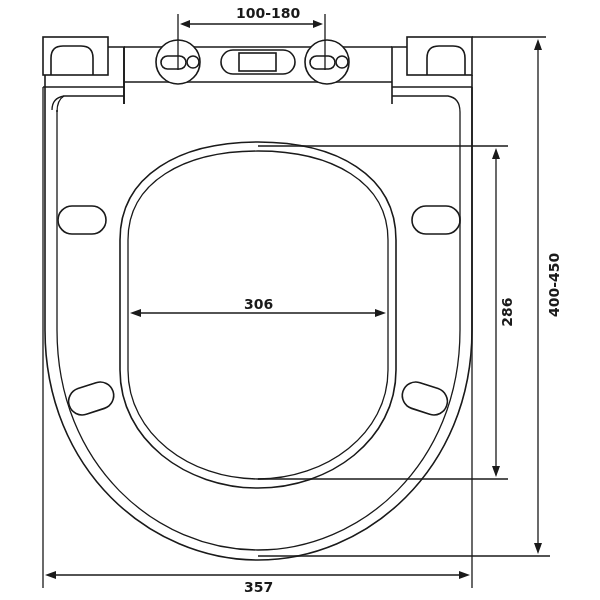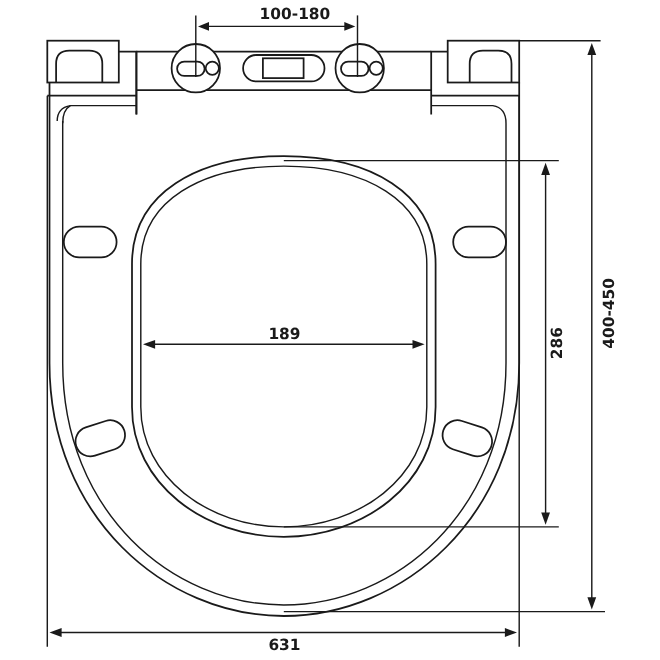--- a/index.html
+++ b/index.html
@@ -113,16 +113,16 @@
   <g>
     <line class="dim" x1="43" y1="87" x2="43" y2="588"></line>
     <line class="dim" x1="472" y1="87" x2="472" y2="588"></line>
     <line class="dim" x1="50" y1="575" x2="466" y2="575"></line>
     <polygon class="arrow" points="45,575 56,571 56,579"></polygon>
     <polygon class="arrow" points="470,575 459,571 459,579"></polygon>
   </g>
 </svg>
 
 <div class="lbl" style="left:236px; top:6px;">100-180</div>
-<div class="lbl" style="left:244px; top:297px;">189</div>
+<div class="lbl" style="left:244px; top:297px;">306</div>
 <div class="lbl vert" style="left:492px; top:305px; width:30px; text-align:center;">286</div>
 <div class="lbl vert" style="left:524px; top:280px; width:60px; text-align:center;">400-450</div>
-<div class="lbl" style="left:244px; top:580px;">631</div>
+<div class="lbl" style="left:244px; top:580px;">357</div>
 
 </body></html>

